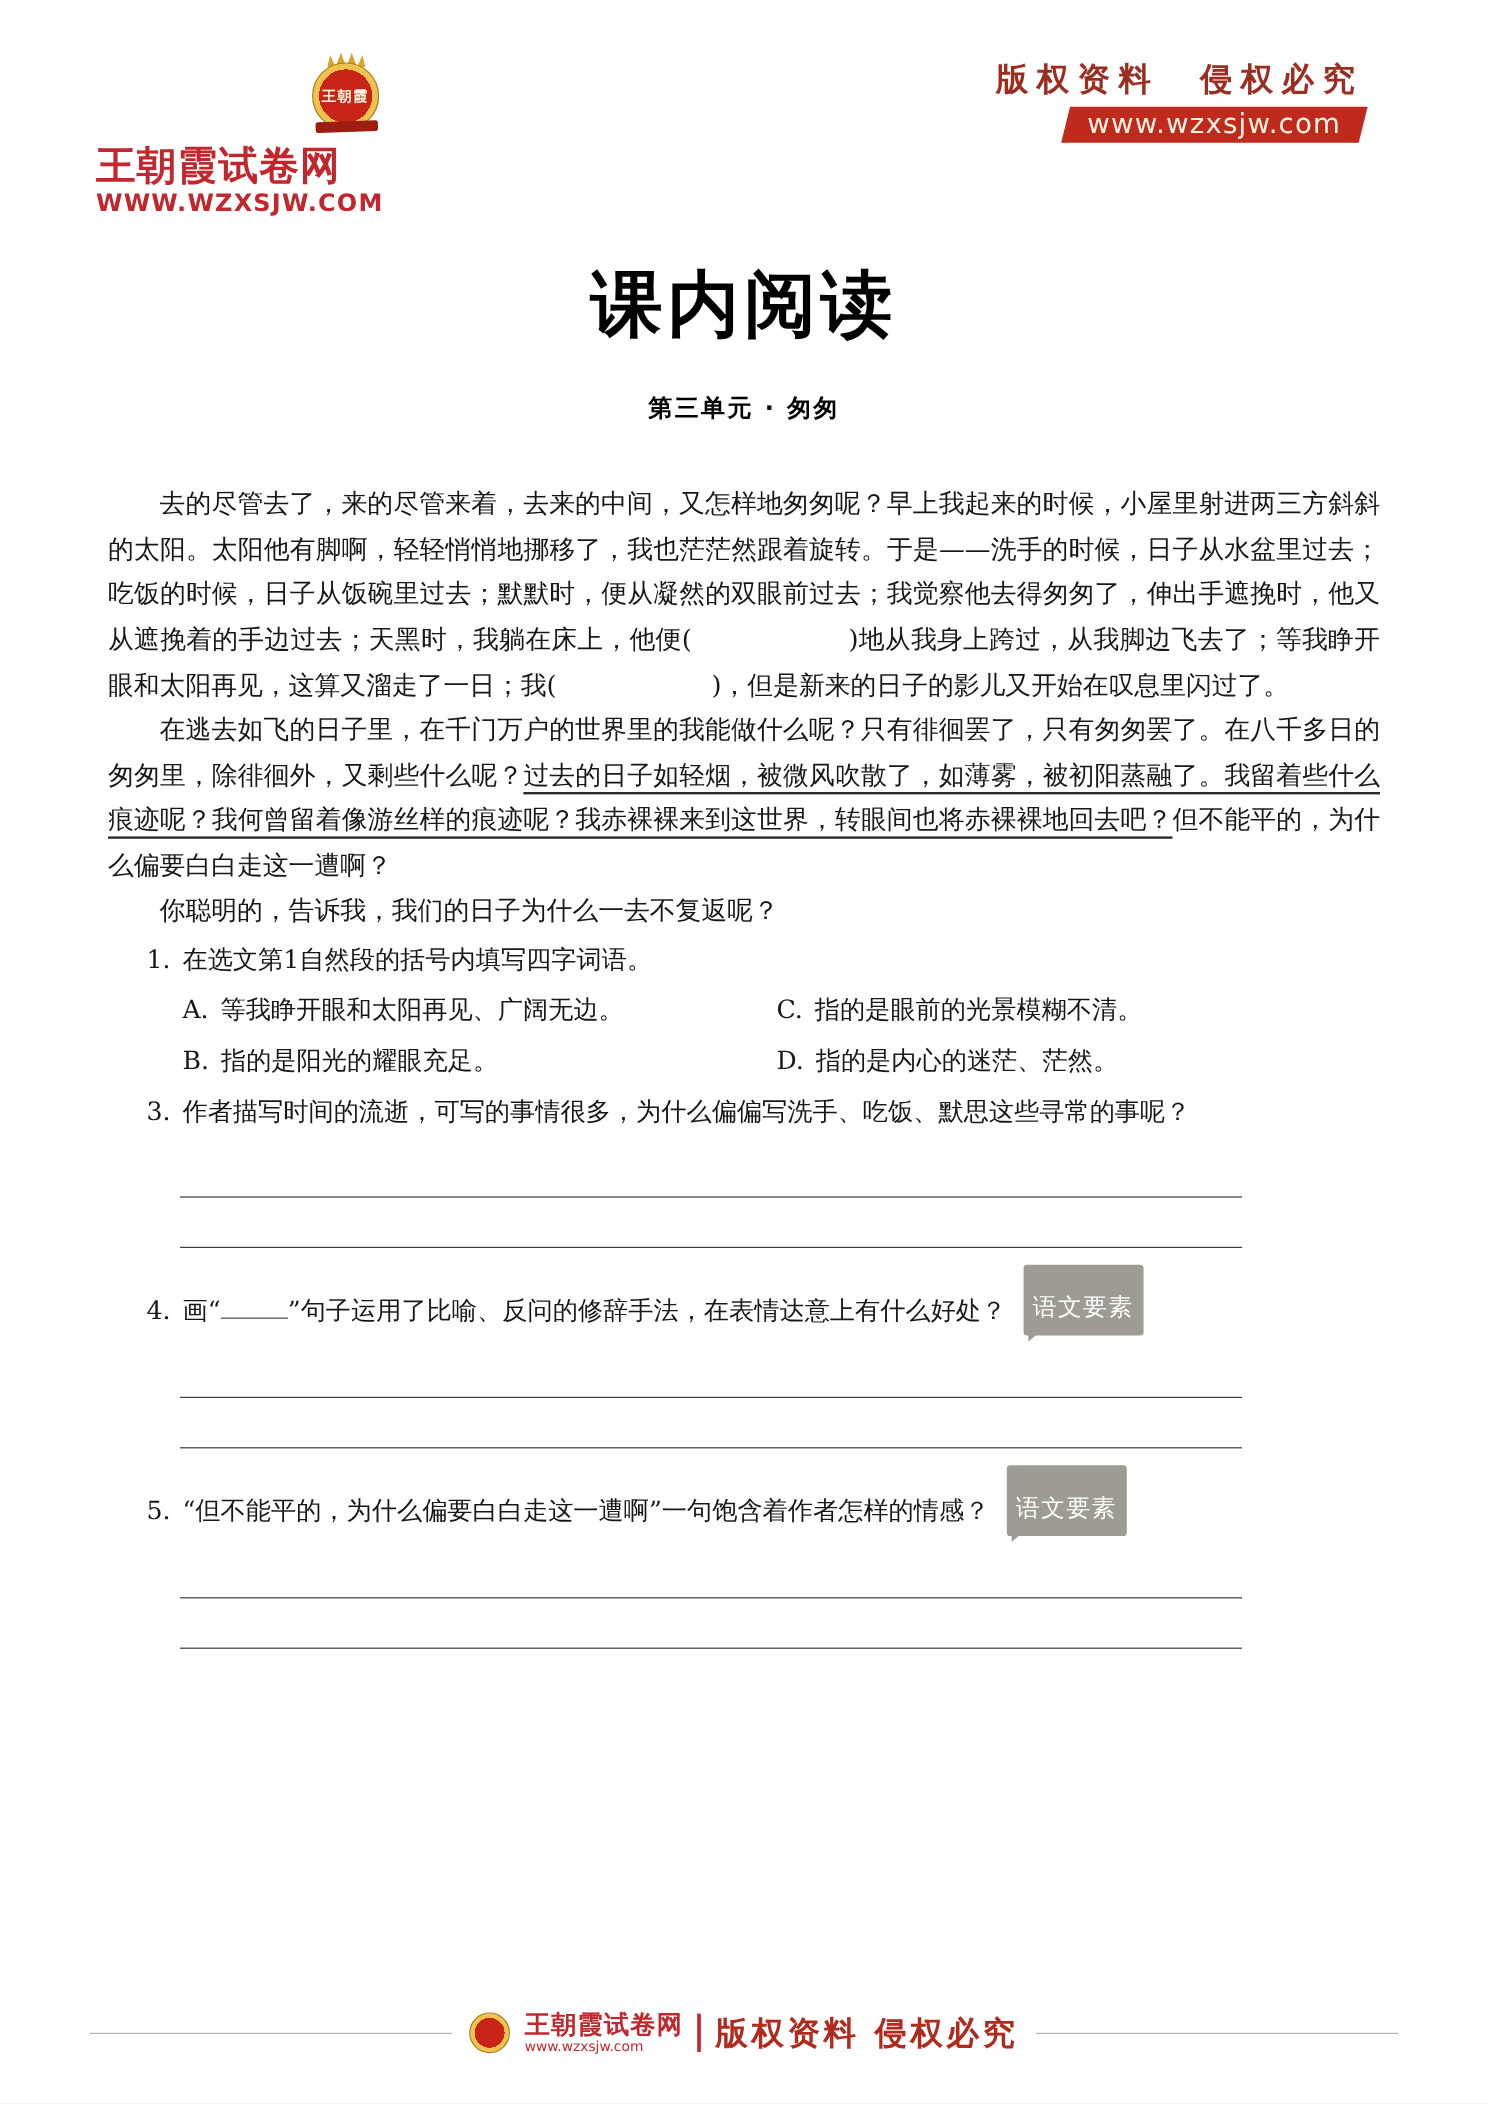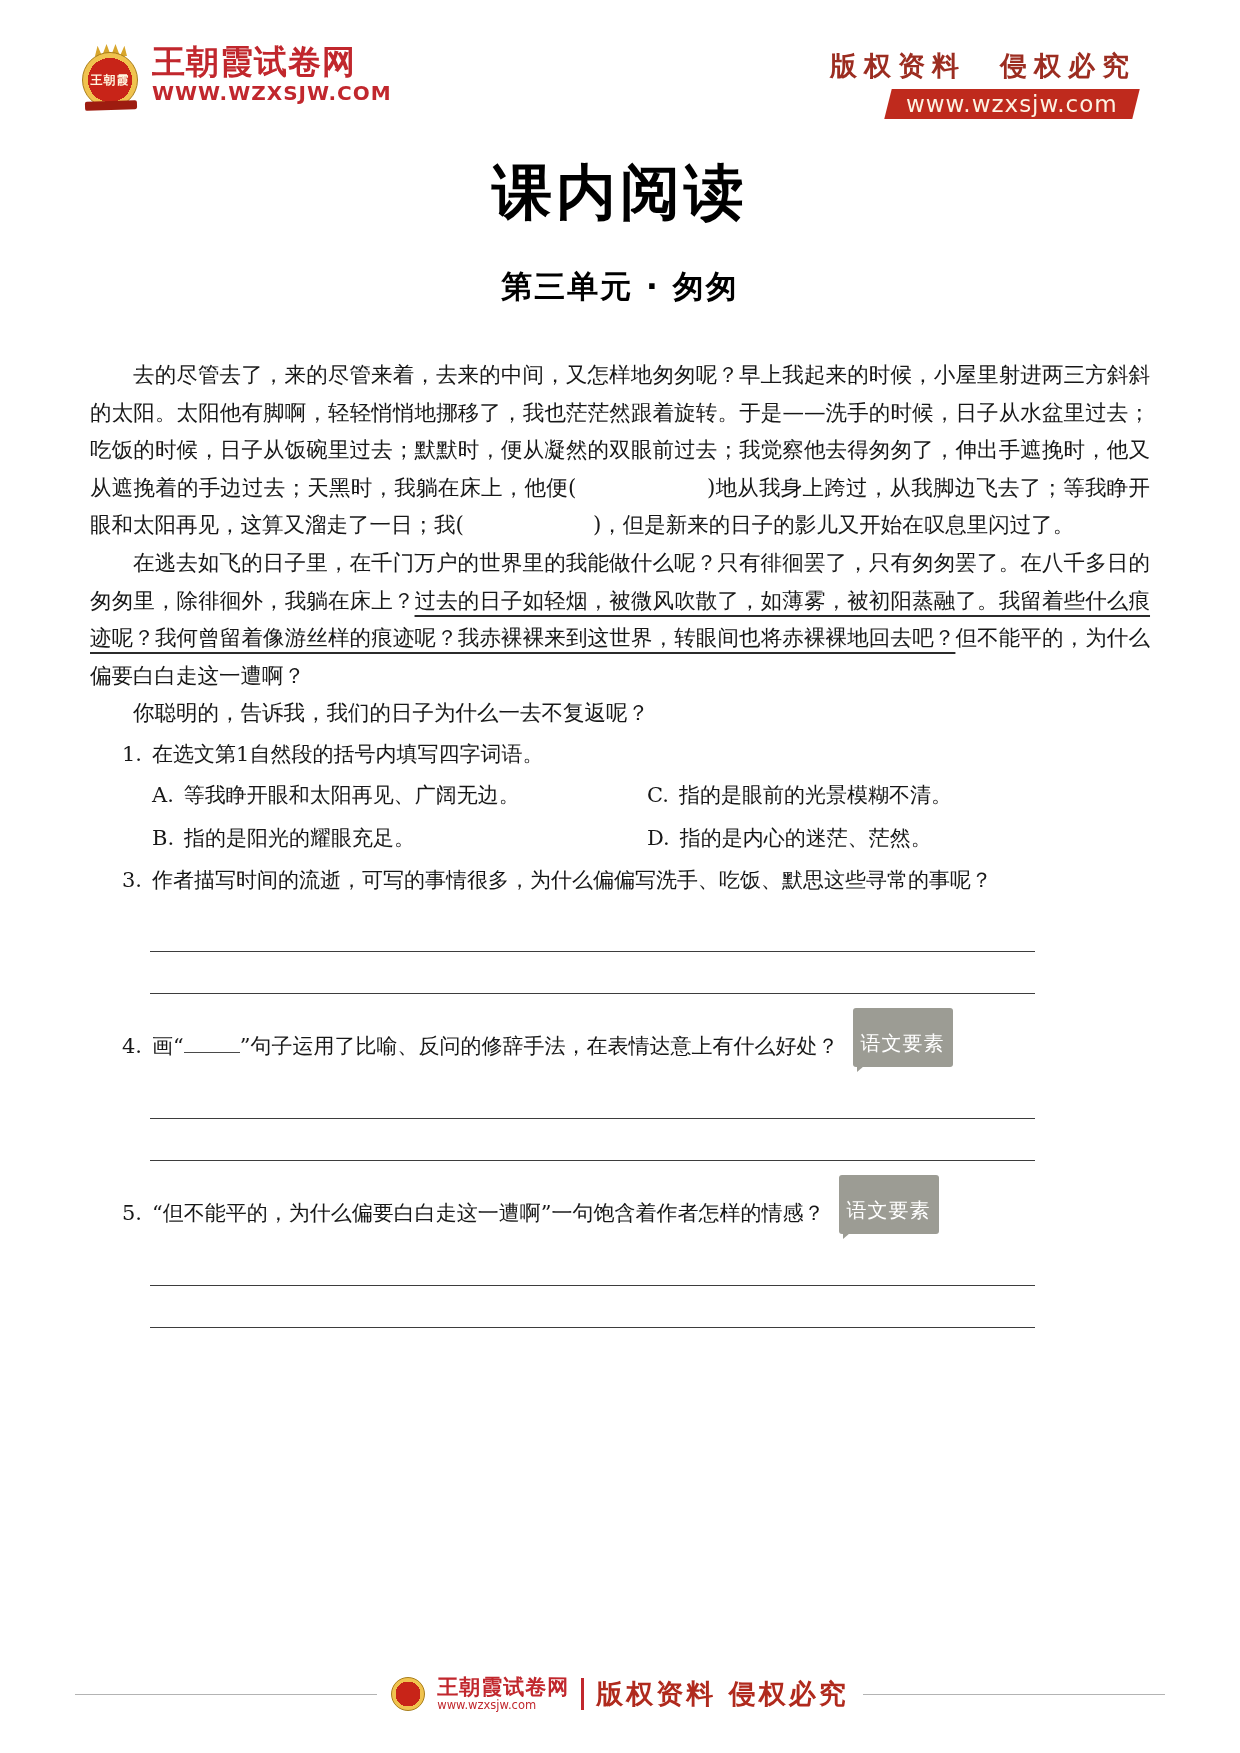--- a/index.html
+++ b/index.html
@@ -12,21 +12,21 @@
     overflow:hidden;
     font-family:"DejaVu Serif","Liberation Serif",serif;
     color:#1c1c1c;
   }
 
   
   .page-header {
     display:flex; justify-content:space-between; align-items:flex-start;
     padding:44px 104px 0 80px;
   }
-  .logo-block { display:flex; align-items:flex-start; gap:10px; }
+  .logo-block { display:flex; align-items:flex-end; gap:10px;flex-direction:column; }
   .logo-badge { position:relative; width:62px; height:66px; flex:0 0 auto; }
   .badge-crown {
     position:absolute; top:0; left:15px; width:32px; height:12px;
     background:#d8a62c;
     clip-path:polygon(0 100%, 8% 15%, 22% 100%, 36% 0, 50% 100%, 64% 0, 78% 100%, 92% 15%, 100% 100%);
   }
   .badge-ring {
     position:absolute; top:8px; left:2px; width:56px; height:56px; border-radius:50%;
     background:radial-gradient(circle, #c82418 0 58%, #f0c34f 58% 78%, #c89a25 78% 100%);
     border:1px solid #a87d18;
@@ -63,21 +63,21 @@
   }
 
   
   .doc-title {
     margin-top:34px; text-align:center;
     font-size:60px; font-weight:900; letter-spacing:4px; color:#000;
     font-family:"DejaVu Sans","Liberation Sans",sans-serif;
   }
   .doc-subtitle {
     margin-top:32px; text-align:center;
-    font-size:31px; font-weight:bold; letter-spacing:2px; color:#000;
+    font-size:20px; font-weight:bold; letter-spacing:2px; color:#000;
     font-family:"DejaVu Sans","Liberation Sans",sans-serif;
   }
 
   
   .passage { margin:48px 90px 0 90px; }
   .para {
     font-size:21.5px; line-height:37.6px; text-align:justify; text-indent:2em;
     color:#171717;
   }
   .u-sentence {
@@ -165,21 +165,21 @@
         <span>www.wzxsjw.com</span>
       </div>
     </div>
   </header>
 
   <h1 class="doc-title">课内阅读</h1>
   <h2 class="doc-subtitle">第三单元 · 匆匆</h2>
 
   <section class="passage">
     <p class="para"><span>去的尽管去了，来的尽管来着，去来的中间，又怎样地匆匆呢？早上我起来的时候，小屋里射进两三方斜斜的太阳。太阳他有脚啊，轻轻悄悄地挪移了，我也茫茫然跟着旋转。于是——洗手的时候，日子从水盆里过去；吃饭的时候，日子从饭碗里过去；默默时，便从凝然的双眼前过去；我觉察他去得匆匆了，伸出手遮挽时，他又从遮挽着的手边过去；天黑时，我躺在床上，他便(　　　　　　)地从我身上跨过，从我脚边飞去了；等我睁开眼和太阳再见，这算又溜走了一日；我(　　　　　　)，但是新来的日子的影儿又开始在叹息里闪过了。</span></p>
-    <p class="para"><span>在逃去如飞的日子里，在千门万户的世界里的我能做什么呢？只有徘徊罢了，只有匆匆罢了。在八千多日的匆匆里，除徘徊外，我躺在床上？</span><span class="u-sentence">过去的日子如轻烟，被微风吹散了，如薄雾，被初阳蒸融了。我留着些什么痕迹呢？我何曾留着像游丝样的痕迹呢？我赤裸裸来到这世界，转眼间也将赤裸裸地回去吧？</span><span>但不能平的，为什么偏要白白走这一遭啊？</span></p>
+    <p class="para"><span>在逃去如飞的日子里，在千门万户的世界里的我能做什么呢？只有徘徊罢了，只有匆匆罢了。在八千多日的匆匆里，除徘徊外，又剩些什么呢？</span><span class="u-sentence">过去的日子如轻烟，被微风吹散了，如薄雾，被初阳蒸融了。我留着些什么痕迹呢？我何曾留着像游丝样的痕迹呢？我赤裸裸来到这世界，转眼间也将赤裸裸地回去吧？</span><span>但不能平的，为什么偏要白白走这一遭啊？</span></p>
     <p class="para"><span>你聪明的，告诉我，我们的日子为什么一去不复返呢？</span></p>
   </section>
 
   <section class="questions">
 
     <div class="q-row">
       <span class="q-num">1.</span><span class="q-text">在选文第1自然段的括号内填写四字词语。</span>
     </div>
 
     <div class="options">

